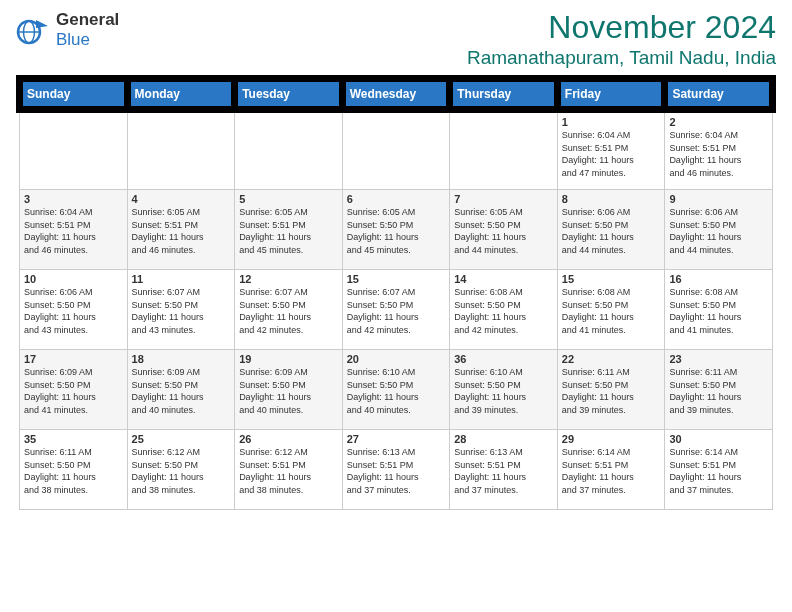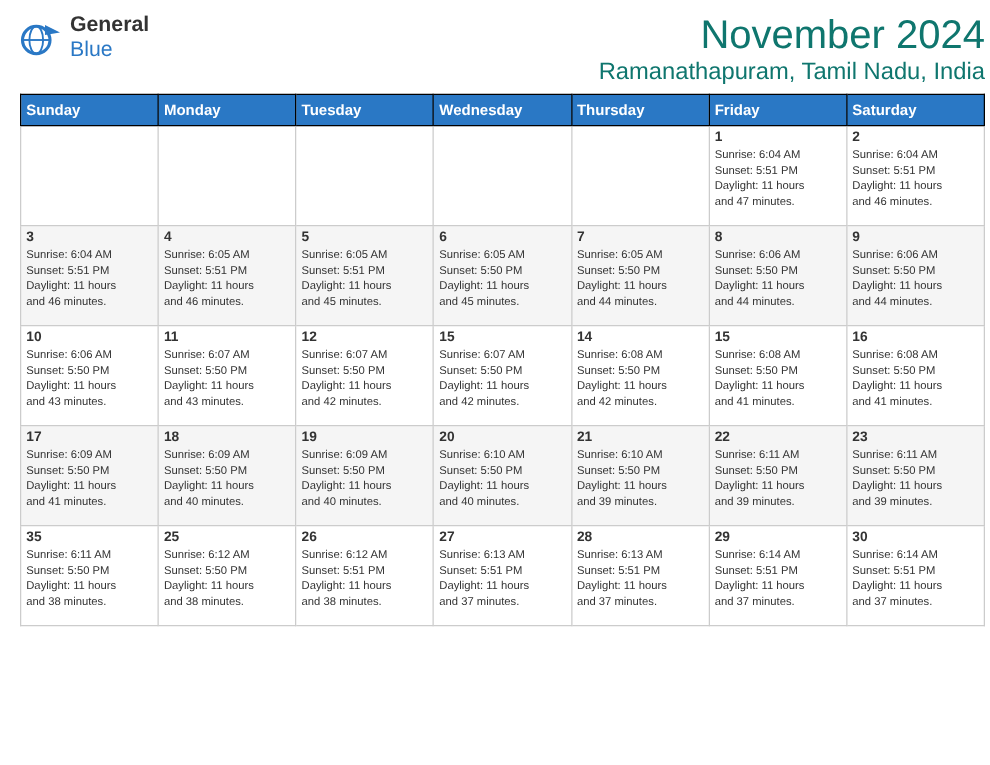--- a/index.html
+++ b/index.html
@@ -5,21 +5,21 @@
     * { margin: 0; padding: 0; box-sizing: border-box; }
     body {
       font-family: Arial, sans-serif;
       background: #fff;
       width: 792px;
       height: 612px;
       overflow: hidden;
     }
     .page {
       width: 792px;
-      padding: 10px 4px 8px 16px;
+      padding: 10px 16px 8px 16px;
     }
     .header {
       display: flex;
       align-items: flex-start;
       justify-content: space-between;
       margin-bottom: 6px;
     }
     .logo-wrapper {
       display: flex;
       align-items: center;
@@ -43,21 +43,21 @@
       width: 100%;
       border-collapse: collapse;
       table-layout: fixed;
     }
     .calendar th {
       background: #2a78c5;
       color: #fff;
       font-size: 12px;
       font-weight: bold;
       padding: 5px 4px;
-      border: 1px solid #000000;
+      border: 7px solid #000000;
       text-align: left;
     }
     .calendar td {
       border: 1px solid #ccc;
       vertical-align: top;
       padding: 3px 4px;
       font-size: 9.5px;
       color: #333;
       height: 80px;
       background: #fff;
@@ -306,21 +306,21 @@
           <td>
             <span class="day-num">20</span>
             <div class="cell-info">
               <div>Sunrise: 6:10 AM</div>
               <div>Sunset: 5:50 PM</div>
               <div>Daylight: 11 hours</div>
               <div>and 40 minutes.</div>
             </div>
           </td>
           <td>
-            <span class="day-num">21</span>
+            <span class="day-num">36</span>
             <div class="cell-info">
               <div>Sunrise: 6:10 AM</div>
               <div>Sunset: 5:50 PM</div>
               <div>Daylight: 11 hours</div>
               <div>and 39 minutes.</div>
             </div>
           </td>
           <td>
             <span class="day-num">22</span>
             <div class="cell-info">

